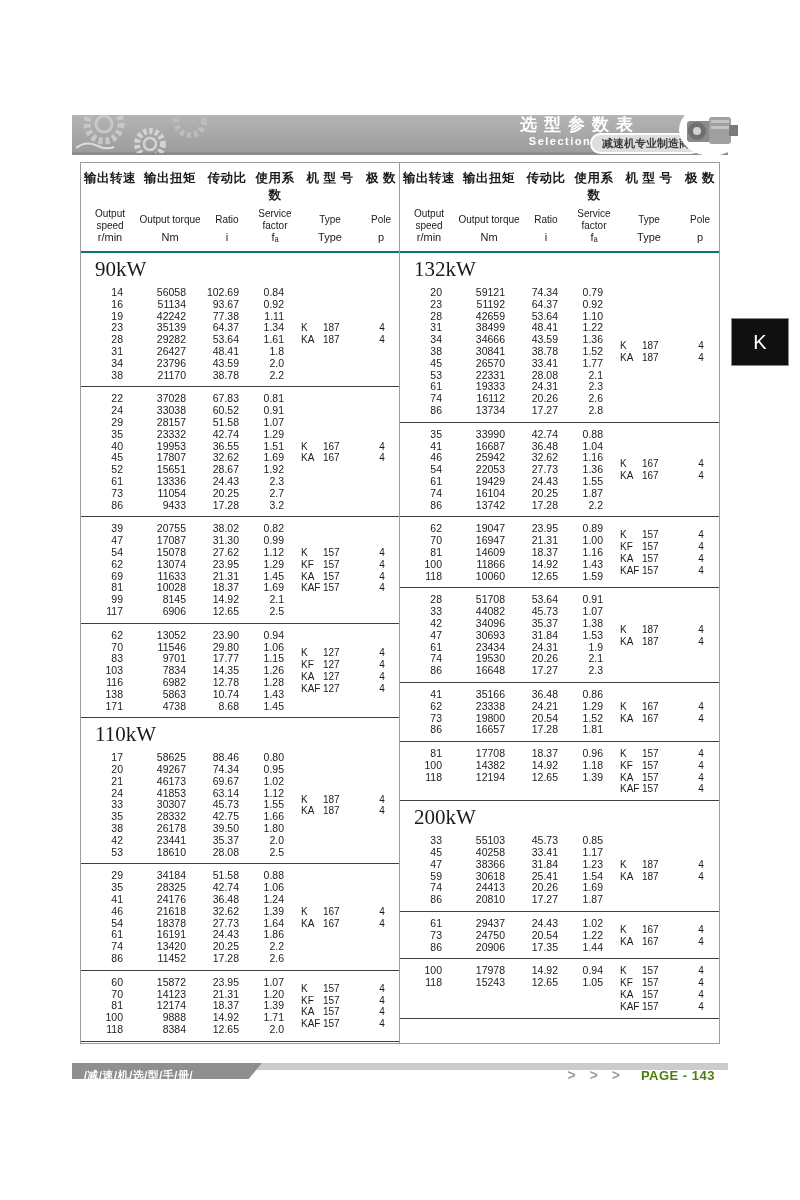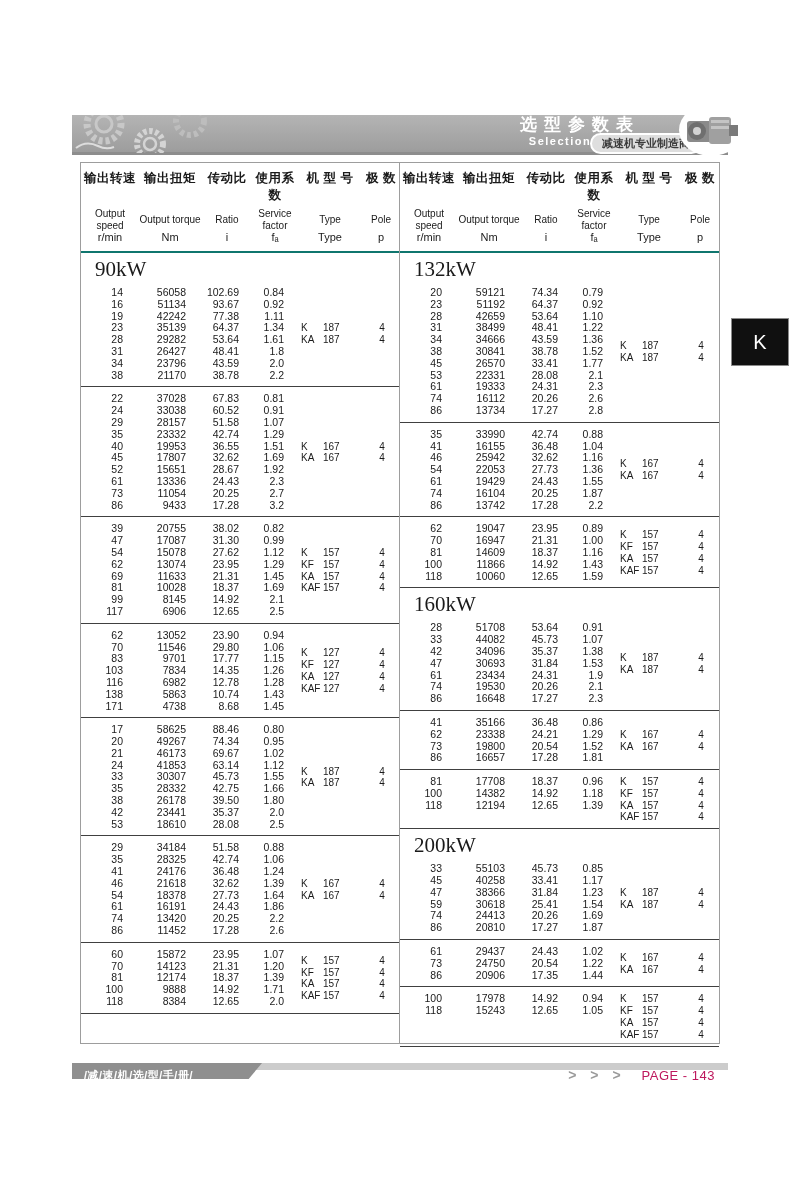--- a/index.html
+++ b/index.html
@@ -55,21 +55,21 @@
   .filler{flex:1;}
   .tcol:last-of-type .section:last-of-type .block:last-of-type{border-bottom:none;}
 
   
   .footer-bar{position:absolute;left:72px;top:1063px;width:656px;height:7px;background:#cccccc;}
   .footer-tab{position:absolute;left:72px;top:1063px;width:190px;height:16px;background:#8f8f8f;
               clip-path:polygon(0 0,100% 0,93% 100%,0 100%);color:#fff;font-size:11px;
               font-weight:bold;line-height:24px;padding-left:12px;letter-spacing:0.5px;box-sizing:border-box;}
   .footer-right{position:absolute;right:85px;top:1063px;height:24px;display:flex;align-items:center;}
   .footer-arrows{color:#9a9a9a;font-weight:bold;font-size:14px;letter-spacing:5px;}
-  .footer-page{color:#be185d;font-weight:normal;font-size:13px;margin-left:16px;letter-spacing:0.5px;}
+  .footer-page{color:#4d7c0f;font-weight:bold;font-size:13px;margin-left:16px;letter-spacing:0.5px;}
 </style>
 </head>
 <body>
 
 <div class="page">
 
   <div class="banner">
     <div class="banner-gears">
       <svg width="230" height="38" viewBox="0 0 230 38">
         <g fill="none">
@@ -398,20 +398,21 @@
                 <span class="tpole">4</span>
               </div>
               <div class="trow">
                 <span class="tname"><span class="tprefix">KAF</span>127</span>
                 <span class="tpole">4</span>
               </div>
             </div>
           </div>
         </div>
         <div class="section">
+          <div class="section-title">110kW</div>
           <div class="block">
             <div class="block-rows">
               <div class="drow">
                 <div>17</div>
                 <div>58625</div>
                 <div>88.46</div>
                 <div>0.80</div>
               </div>
               <div class="drow">
                 <div>20</div>
@@ -702,21 +703,21 @@
           <div class="block">
             <div class="block-rows">
               <div class="drow">
                 <div>35</div>
                 <div>33990</div>
                 <div>42.74</div>
                 <div>0.88</div>
               </div>
               <div class="drow">
                 <div>41</div>
-                <div>16155</div>
+                <div>16687</div>
                 <div>36.48</div>
                 <div>1.04</div>
               </div>
               <div class="drow">
                 <div>46</div>
                 <div>25942</div>
                 <div>32.62</div>
                 <div>1.16</div>
               </div>
               <div class="drow">
@@ -802,21 +803,20 @@
                 <span class="tpole">4</span>
               </div>
               <div class="trow">
                 <span class="tname"><span class="tprefix">KAF</span>157</span>
                 <span class="tpole">4</span>
               </div>
             </div>
           </div>
         </div>
         <div class="section">
-          <div class="section-title">160kW</div>
           <div class="block">
             <div class="block-rows">
               <div class="drow">
                 <div>28</div>
                 <div>51708</div>
                 <div>53.64</div>
                 <div>0.91</div>
               </div>
               <div class="drow">
                 <div>33</div>

